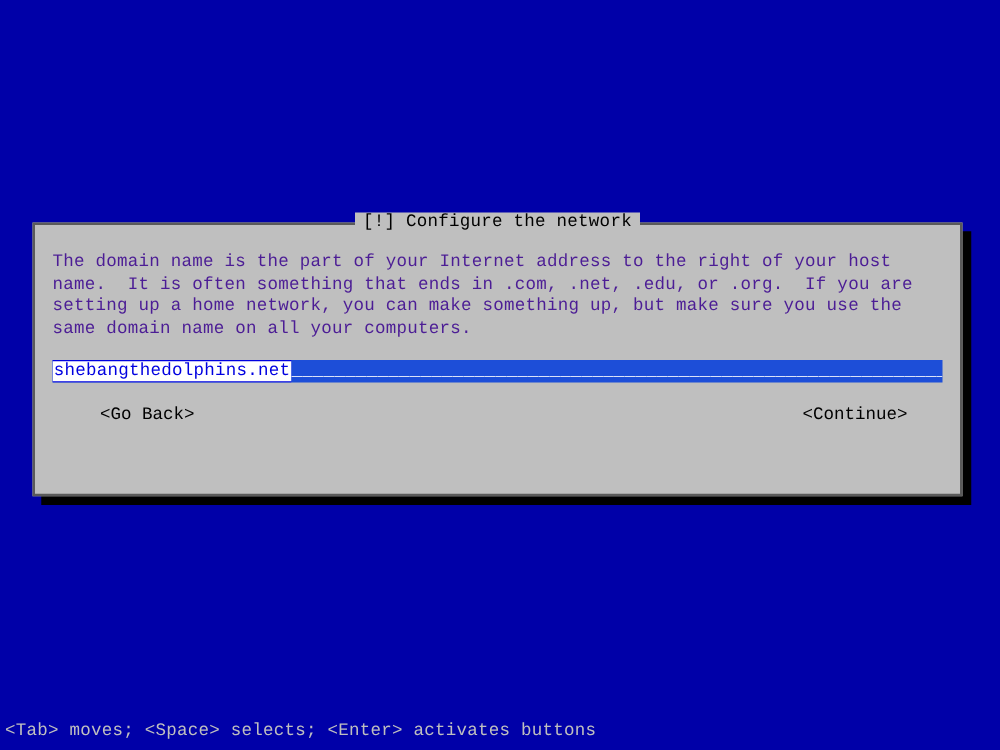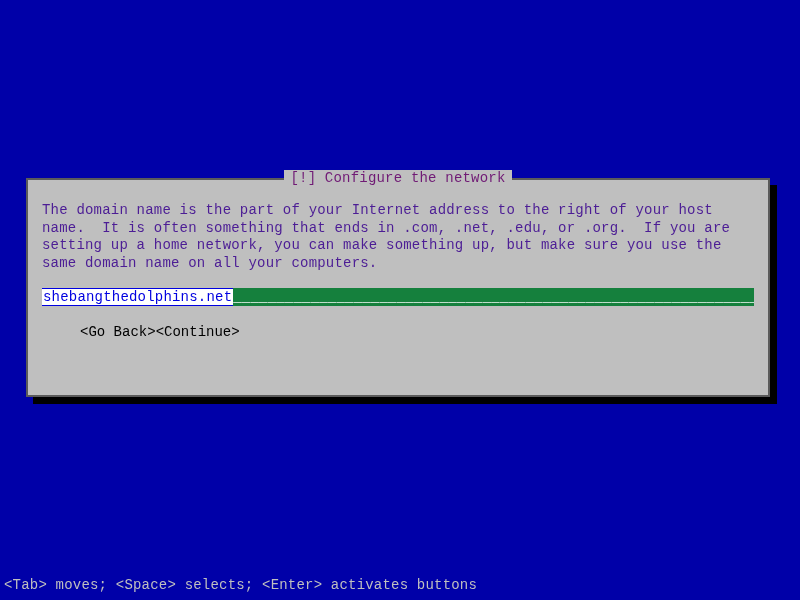--- a/index.html
+++ b/index.html
@@ -38,37 +38,37 @@
     position: absolute;
     top: -10px;
     left: 0; right: 0;
     text-align: center;
     pointer-events: none;
   }
   .dialog-title {
     display: inline-block;
     background: #bfbfbf;
     padding: 0 6px;
-    color: #701a75;
+    color: #000000;
     font-weight: normal;
   }
   .dialog-body {
     padding: 22px 14px 8px 14px;
   }
   .help-text {
     color: #4c1d95;
     white-space: pre-wrap;
     margin: 0 0 16px 0;
   }
   .field-label {
     color: #000;
     margin: 0 0 10px 0;
   }
   .input-line {
-    background: #15803d;
+    background: #1d4ed8;
     color: #fff;
     height: 18px;
     line-height: 18px;
     width: 100%;
     display: flex;
     align-items: center;
     overflow: hidden;
     margin-bottom: 18px;
   }
   .input-value {
@@ -84,20 +84,21 @@
     padding: 0 1px;
   }
   .input-fill {
     flex: 1;
     color: #ffffff;
     white-space: nowrap;
     overflow: hidden;
   }
   .button-row {
     display: flex;
+    justify-content: space-between;
     padding: 0 28px 8px 38px;
   }
   .tui-button {
     color: #000;
     background: transparent;
     border: none;
     font-family: inherit;
     font-size: inherit;
     padding: 0;
     cursor: pointer;

